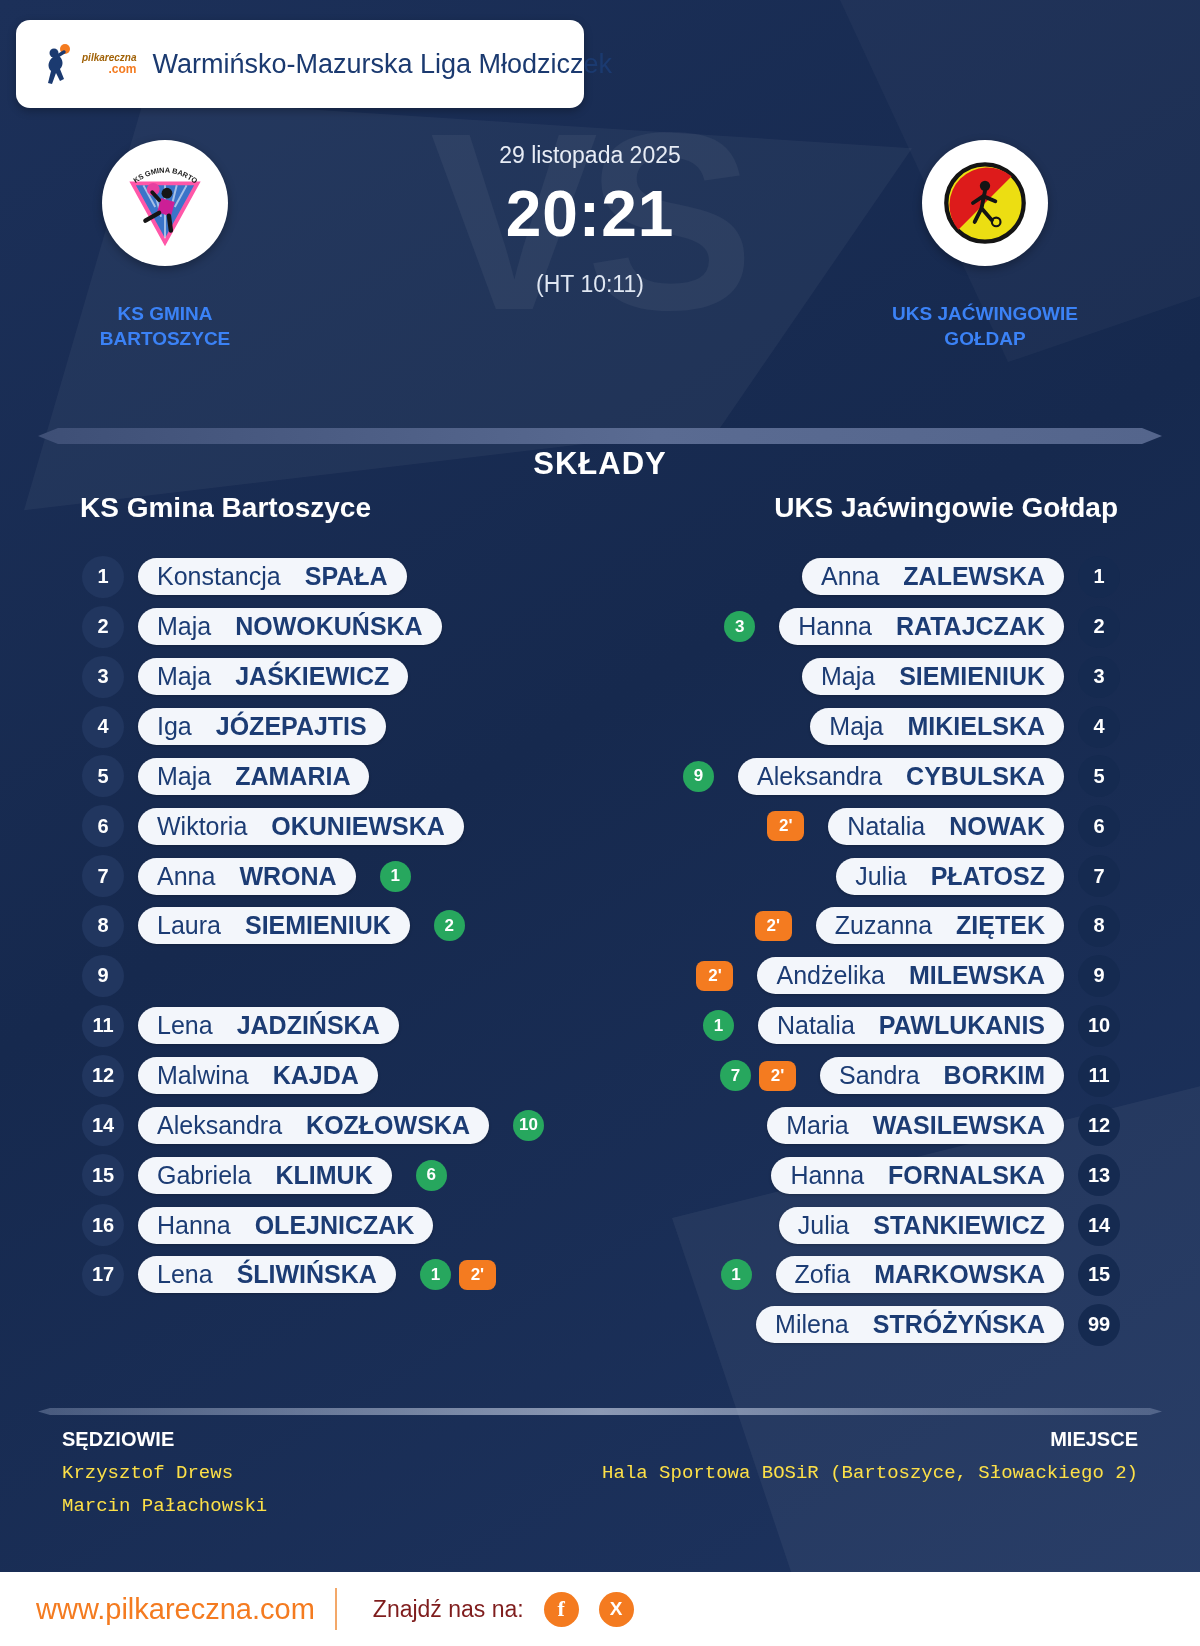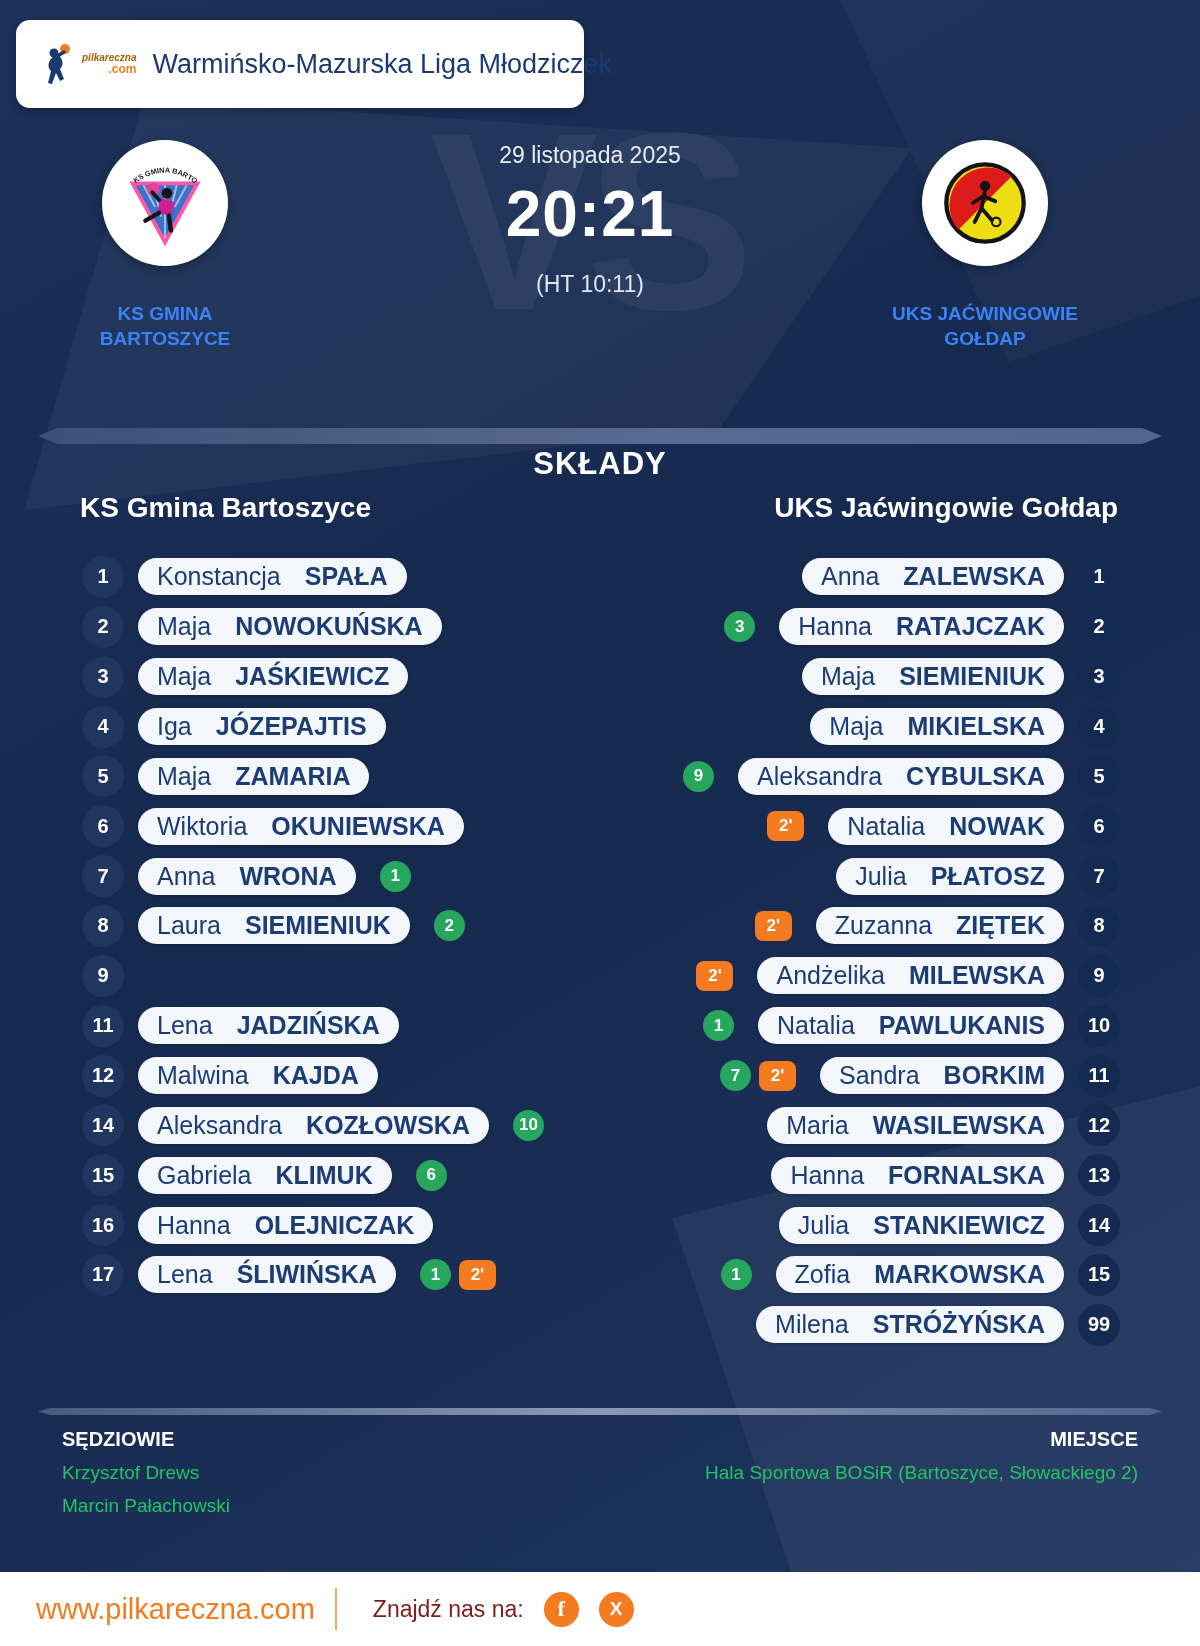--- a/index.html
+++ b/index.html
@@ -68,21 +68,21 @@
   .prow.home .badges{margin-left:24px;}
   .prow.away .badges{margin-right:24px;}
   .badge{display:inline-flex;align-items:center;justify-content:center;color:#fff;font-weight:bold;font-size:17px;}
   .badge.goal{width:31px;height:31px;border-radius:50%;background:#27a75e;}
   .badge.pen{min-width:37px;height:30px;border-radius:8px;background:#f47b20;padding:0 5px;}
 
   
   .flabel{position:absolute;color:#fff;font-weight:bold;font-size:20px;z-index:2;}
   .flabel.refs{left:62px;top:1428px;}
   .flabel.venue{right:62px;top:1428px;text-align:right;}
-  .ftext{position:absolute;color:#22c55e;font-size:19px;z-index:2;}
+  .ftext{position:absolute;color:#fde047;font-size:19px;z-index:2;font-family:Liberation Mono, monospace;}
   .ftext.r1{left:62px;top:1462px;}
   .ftext.r2{left:62px;top:1495px;}
   .ftext.v1{right:62px;top:1462px;text-align:right;}
 
   
   .bottombar{position:absolute;left:0;bottom:0;width:100%;height:74px;background:#fff;z-index:6;
              display:flex;align-items:center;padding-left:36px;gap:20px;}
   .site{color:#f47b20;font-size:29px;}
   .vsep{width:2px;height:42px;background:#f3a869;}
   .findus{color:#7f1d1d;font-size:23px;margin-left:16px;}

